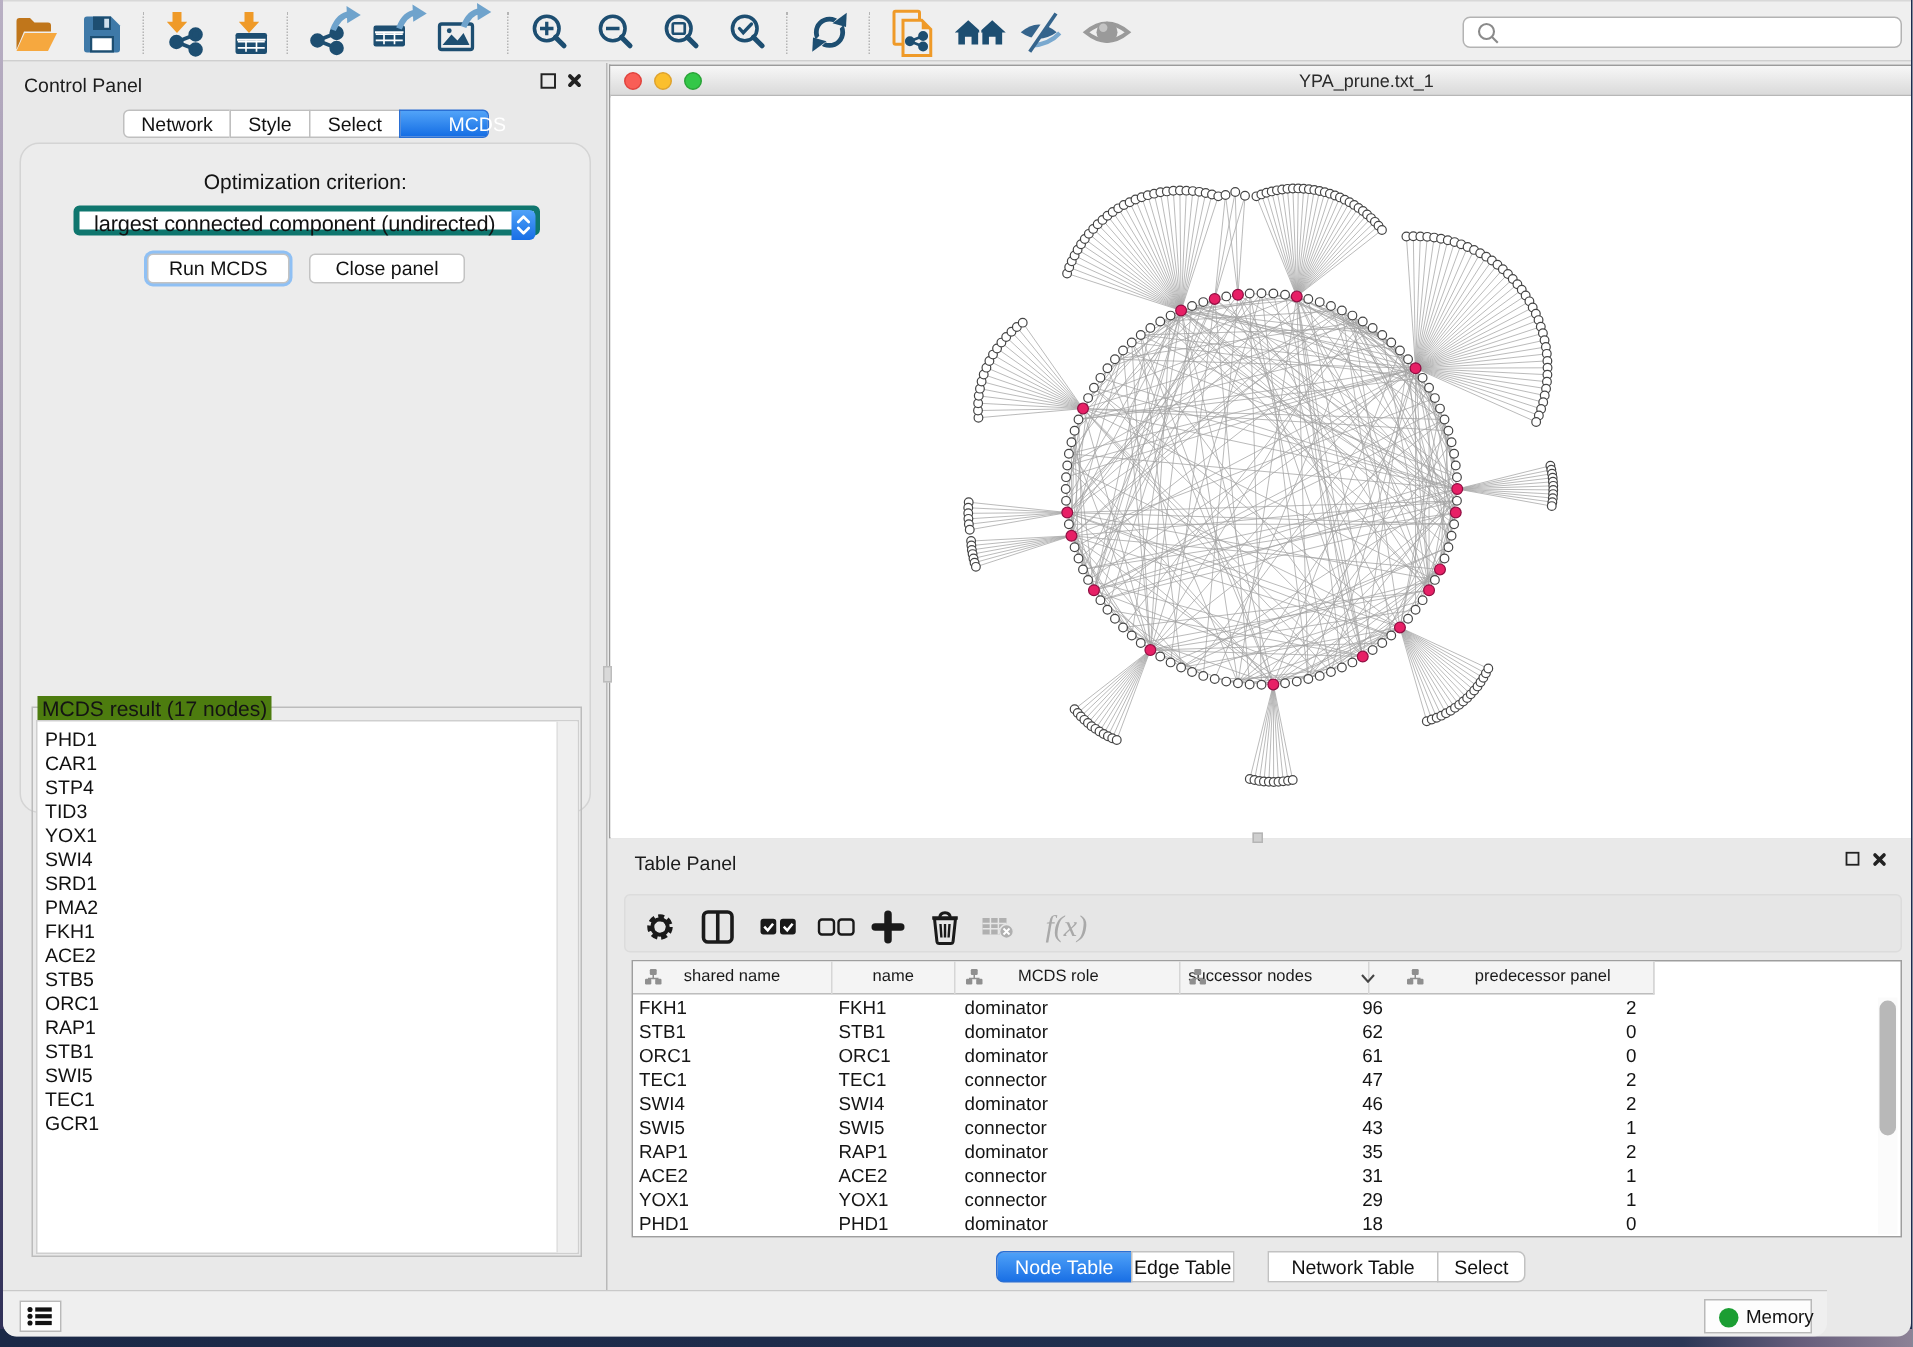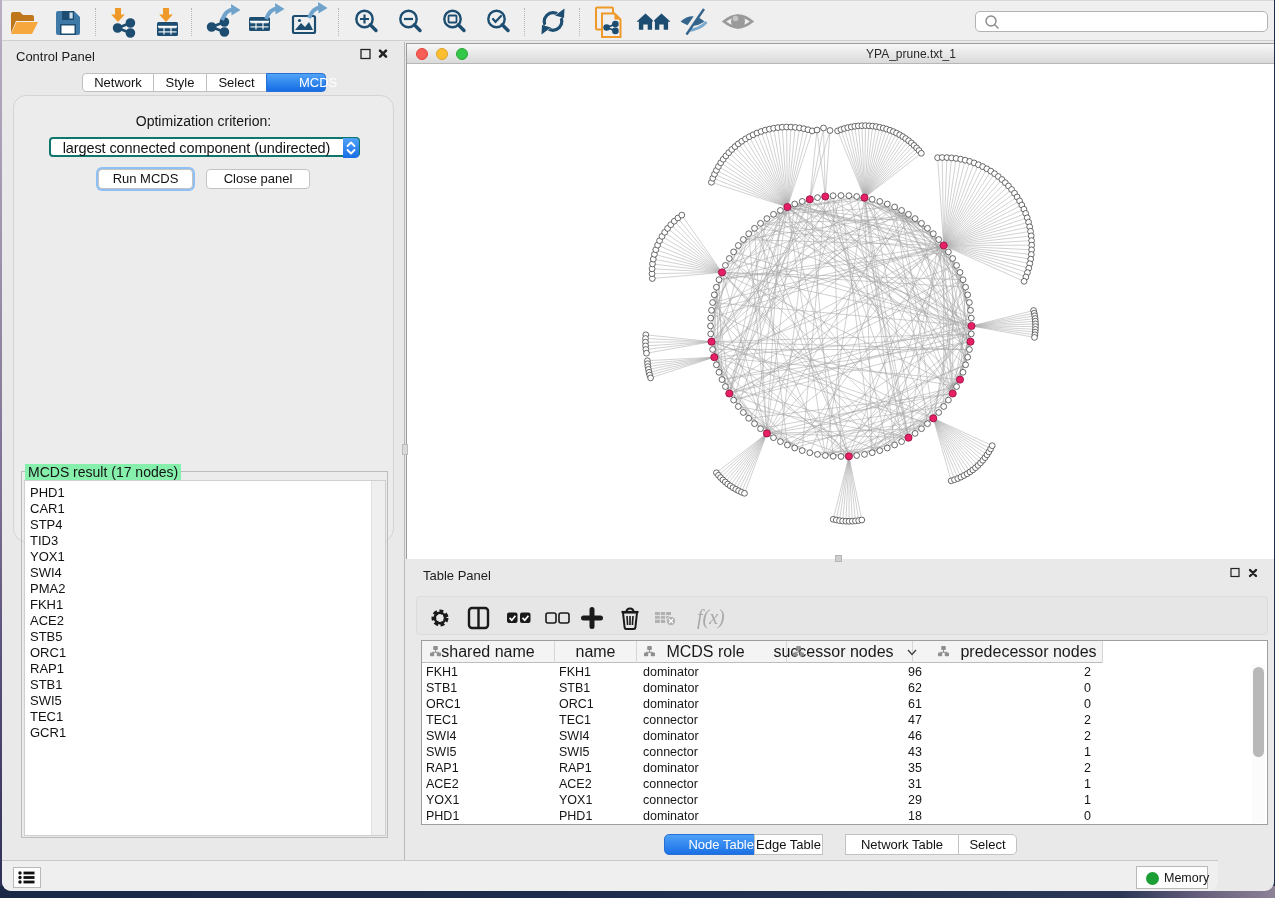--- a/index.html
+++ b/index.html
@@ -25,31 +25,31 @@
   background:#e9e9e9; border-right:1px solid #b9b9b9; }
 #cp-title { position:absolute; left:14px; top:7px; font-size:13px; color:#1c1c1c; }
 #cp-pane { position:absolute; left:11px; top:53px; width:381px; height:447px;
   background:#ececec; border:1px solid #d4d4d4; border-radius:13px; }
 #tabs { position:absolute; left:80px; top:31px; height:19px; width:236px; }
 .tab { position:absolute; top:0; height:19px; background:#fff; border:1px solid #bfbfbf;
   font-size:13px; color:#111; text-align:center; line-height:18px; }
 .tab.sel { background:linear-gradient(#51a3f8,#146de4); color:#fff; border-color:#2a6fd4;padding-left:32px; }
 #optlabel { position:absolute; left:0; top:17px; width:100%; text-align:center; font-size:14px; color:#141414; }
 #combo { position:absolute; left:35px; top:41px; width:311px; height:20px; background:#fff;
-  border:2px solid #0f766e; border-radius:4px; font-size:14.5px; color:#121212;
+  border:4px solid #0f766e; border-radius:4px; font-size:14.5px; color:#121212;
   line-height:18px; text-align:center; letter-spacing:-0.1px; padding-right:16px; }
 #combo .spin { position:absolute; right:-1px; top:-1px; width:16px; height:20px;
   background:linear-gradient(#50a2f8,#186ee5); border-radius:0 4px 4px 0; }
 .btn { position:absolute; top:73px; height:20px; background:#fff; border:1px solid #c3c3c3;
   border-radius:4px; font-size:13px; color:#121212; text-align:center; line-height:18px; }
 #runbtn { left:84px; width:95px; box-shadow:0 0 0 2px #8fc0f4; }
 #closebtn { left:192px; width:104px; }
 #fieldset { position:absolute; left:19px; top:429px; width:367px; height:367px;
   border:1px solid #bcbcbc; }
-#fieldset-legend { position:absolute; left:3px; top:-8px; background:#86efac; padding:0 3px;
+#fieldset-legend { position:absolute; left:3px; top:-8px; background:#4d7c0f; padding:0 3px;
   font-size:14px; color:#141414; }
 #mcdslist { position:absolute; left:2px; top:8px; width:362px; height:356px; background:#fff;
   border:1px solid #cfcfcf; }
 #mcdslist .sb { position:absolute; right:0; top:0; width:14px; height:100%;
   background:#efefef; border-left:1px solid #e0e0e0; }
 #mcdslist ul { list-style:none; font-size:13px; color:#111; padding:4px 0 0 5px; }
 #mcdslist li { height:16px; line-height:16px; }
 
 
 #netframe { position:absolute; left:404px; top:43px; width:868px; height:516px;
@@ -62,35 +62,35 @@
 #netcanvas { position:absolute; left:0; top:21px; width:867px; height:494px; background:#fff; }
 
 
 #tablepanel { position:absolute; left:404px; top:564px; width:868px; height:296px; background:#e9e9e9; }
 #tp-title { position:absolute; left:17px; top:4px; font-size:13px; color:#1c1c1c; }
 #tp-toolbar { position:absolute; left:10px; top:32px; width:852px; height:39px;
   background:#e6e6e6; border:1px solid #dcdcdc; border-radius:4px; }
 #tbl { position:absolute; left:15px; top:76px; width:847px; height:185px; background:#fff;
   border:1px solid #9e9e9e; }
 #thead { position:absolute; left:0; top:0; width:681px; height:22px; background:#f4f4f4;
-  border-bottom:1px solid #bdbdbd; border-right:1px solid #d6d6d6; font-size:16px; color:#1a1a1a; }
+  border-bottom:1px solid #bdbdbd; border-right:1px solid #d6d6d6; font-size:11px; color:#1a1a1a; }
 #thead .col { position:absolute; top:0; height:22px; line-height:21px; text-align:center;
   border-right:1px solid #d6d6d6; }
 #rows { position:absolute; left:0; top:23px; width:100%; font-size:12.5px; color:#151515; }
 .r { position:absolute; height:16px; line-height:16px; width:100%; }
 .c1 { position:absolute; left:4px; } .c2 { position:absolute; left:137px; }
 .c3 { position:absolute; left:221px; } .c4 { position:absolute; left:400px; width:100px; text-align:right; }
 .c5 { position:absolute; left:569px; width:100px; text-align:right; }
 #vsb { position:absolute; right:2px; top:24px; width:13px; height:158px; background:#fbfbfb; }
 #vsb .thumb { position:absolute; left:1px; top:2px; width:11px; height:90px;
   background:#b8b8b8; border-radius:6px; }
 #bottabs { position:absolute; left:258px; top:270px; height:21px; }
 .btab { position:absolute; top:0; height:21px; background:#fff; border:1px solid #c2c2c2;
   font-size:13px; color:#111; text-align:center; line-height:20px; }
-.btab.sel { background:linear-gradient(#4ea1f8,#1a70e5); color:#fff; border-color:#2a6fd4;text-align:right; }
+.btab.sel { background:linear-gradient(#4ea1f8,#1a70e5); color:#fff; border-color:#2a6fd4; }
 
 
 #statusbar { position:absolute; left:0; top:860px; width:1216px; height:31px;
   background:#efefef; border-top:1px solid #c9c9c9; border-radius:0 0 9px 9px; }
 #listbtn { position:absolute; left:11px; top:6px; width:28px; height:21px; background:#fdfdfd;
   border:1px solid #b9b9b9; }
 #membtn { position:absolute; right:10px; top:5px; width:72px; height:23px; background:#fdfdfd;
   border:1px solid #b9b9b9; font-size:12.5px; color:#141414; line-height:22px; text-align:left;
   padding-left:27px; }
 #membtn .dot { position:absolute; left:9px; top:5px; width:13px; height:13px;
@@ -232,20 +232,21 @@
   <div id="fieldset">
     <div id="fieldset-legend">MCDS result (17 nodes)</div>
     <div id="mcdslist">
       <ul>
         <li>PHD1</li>
             <li>CAR1</li>
             <li>STP4</li>
             <li>TID3</li>
             <li>YOX1</li>
             <li>SWI4</li>
+        <li>SRD1</li>
             <li>PMA2</li>
             <li>FKH1</li>
             <li>ACE2</li>
             <li>STB5</li>
             <li>ORC1</li>
         <li>RAP1</li>
             <li>STB1</li>
             <li>SWI5</li>
             <li>TEC1</li>
             <li>GCR1</li>
@@ -1071,21 +1072,21 @@
 <text x="285" y="25" font-family="Liberation Serif, serif" font-style="italic" font-size="20" fill="#a9a9a9">f(x)</text>
           </g>
         </svg>
   </div>
   <div id="tbl">
     <div id="thead">
       <div class="col" style="left:0;width:133px">shared name</div>
       <div class="col" style="left:133px;width:82px">name</div>
       <div class="col" style="left:215px;width:150px;padding-right:12px">MCDS role</div>
       <div class="col" style="left:347px;width:144px;padding-right:14px">successor nodes</div>
-      <div class="col" style="left:509px;width:172px;padding-left:24px">predecessor nodes</div>
+      <div class="col" style="left:509px;width:172px;padding-left:24px">predecessor panel</div>
     </div>
     <svg width="847" height="22" viewBox="0 0 847 22" style="position:absolute;left:0;top:0">
           <g fill="#8f8f8f">
             <rect x="11.2" y="5" width="4.6" height="4" rx="0.8"></rect>
             <rect x="8" y="11.5" width="4.2" height="3.8" rx="0.8"></rect>
             <rect x="14.8" y="11.5" width="4.2" height="3.8" rx="0.8"></rect>
             <path d="M13.5 9 v2 M10 11.3 h7 M10 11.3 v0" stroke="#8f8f8f" stroke-width="1" fill="none"></path>
           </g>
           <g fill="#8f8f8f">
             <rect x="225.2" y="5" width="4.6" height="4" rx="0.8"></rect>

